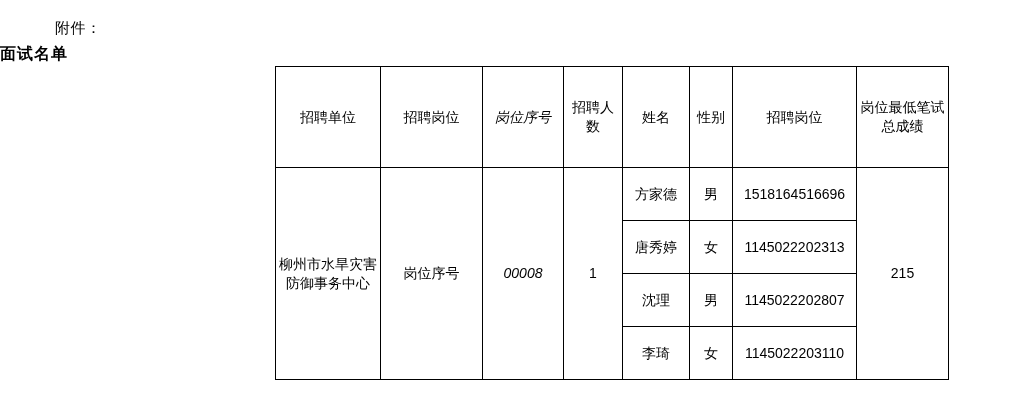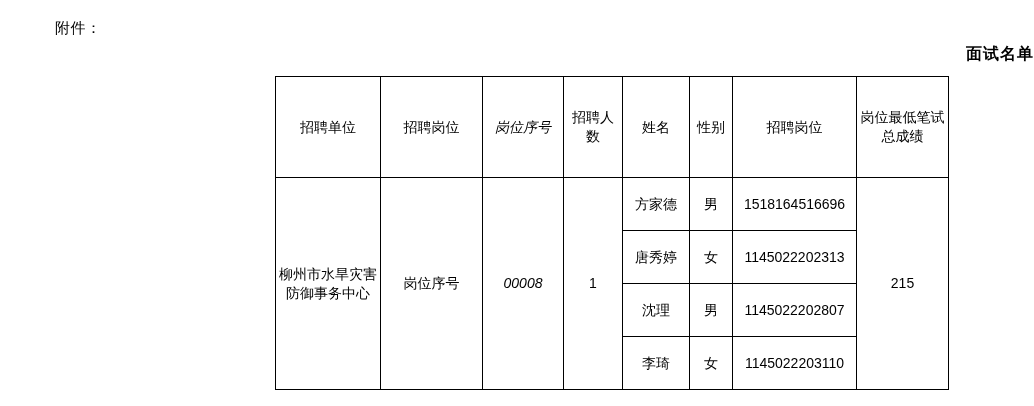--- a/index.html
+++ b/index.html
@@ -22,29 +22,29 @@
     font-size: 15px;
     line-height: 20px;
     letter-spacing: 0.5px;
     padding-left: 27px;
   }
   .doc-title {
     position: absolute;
     left: 0;
     right: 0;
     top: 44px;
-    text-align: right;
+    text-align: left;
     font-size: 16px;
     font-weight: bold;
     letter-spacing: 1px;
   }
   .table-wrap {
     position: absolute;
     left: 251px;
-    top: 76px;
+    top: 66px;
     width: 633px;
     padding-left: 24px;
   }
   table.list {
     border-collapse: collapse;
     width: 633px;
     table-layout: fixed;
   }
   table.list th,
   table.list td {

